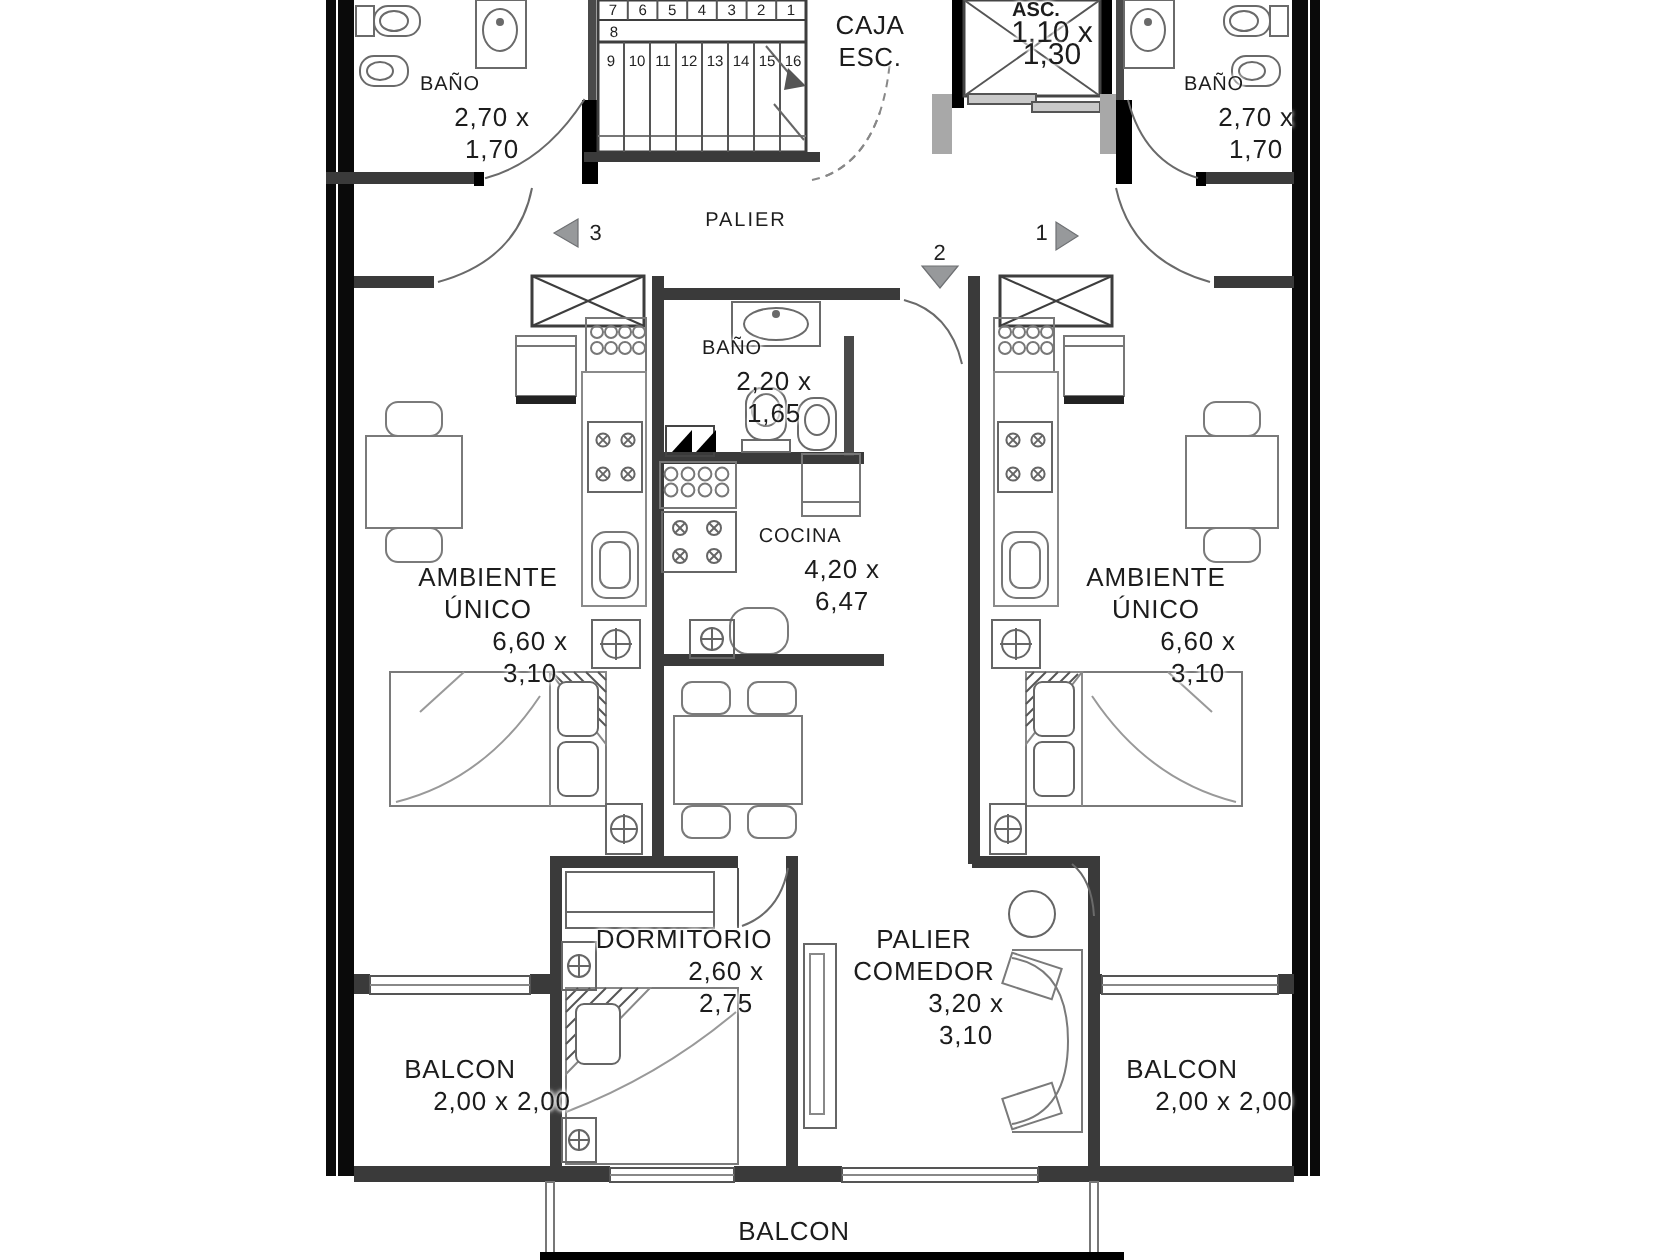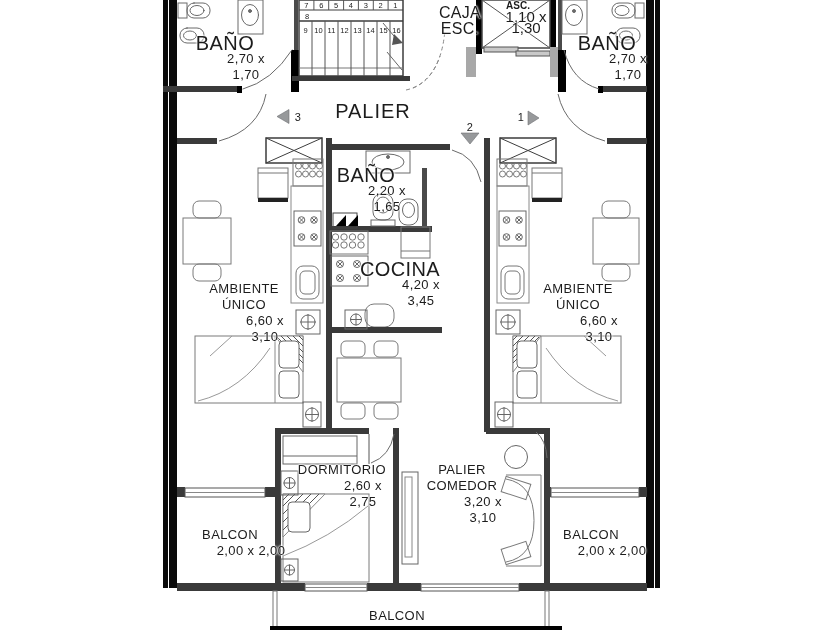--- a/index.html
+++ b/index.html
@@ -1,26 +1,26 @@
 <!DOCTYPE html>
 <html><head>
 <meta charset="utf-8">
 <style>
   html,body{margin:0;padding:0;background:#ffffff;}
   .plan{position:relative;width:840px;height:630px;background:#ffffff;overflow:hidden;
         font-family:"Liberation Sans",sans-serif;}
   .plan svg{position:absolute;left:0;top:0;}
   .lbl{position:absolute;text-align:center;color:#1c1c1c;line-height:16px;
        letter-spacing:.4px;text-shadow:0 0 2px #fff,0 0 2px #fff,0 0 3px #fff;}
-  .nm{font-size:20px;}
+  .nm{font-size:10px;}
   .nm-sm{font-size:13px;}
   .dm{font-size:13px;padding-left:42px;}
   .dm-xs{font-size:15px;letter-spacing:0;margin-left:16px;}
   .nm-xs{font-size:10px;letter-spacing:0;font-weight:bold;}
-  .cj{font-size:16px;letter-spacing:.3px;padding-left:25px;}
+  .cj{font-size:13px;letter-spacing:.3px;}
   .mk{font-size:11px;color:#222;}
 </style>
 </head>
 <body>
 
 <div class="plan">
 
 <svg width="840" height="630" viewBox="0 0 840 630">
 
   <g>
@@ -480,21 +480,21 @@
   <span>PALIER</span>
 </div>
 
 <div class="lbl" style="left:324px;top:167px;width:84px">
   <div class="nm">BAÑO</div>
   <div class="dm">2,20 x 1,65</div>
 </div>
 
 <div class="lbl" style="left:348px;top:261px;width:104px">
   <div class="nm">COCINA</div>
-  <div class="dm">4,20 x 3,45</div>
+  <div class="dm">4,20 x 6,47</div>
 </div>
 
 <div class="lbl" style="left:194px;top:281px;width:100px">
   <div class="nm-sm">AMBIENTE</div>
   <div class="nm-sm">ÚNICO</div>
   <div class="dm">6,60 x 3,10</div>
 </div>
 
 <div class="lbl" style="left:528px;top:281px;width:100px">
   <div class="nm-sm">AMBIENTE</div>

